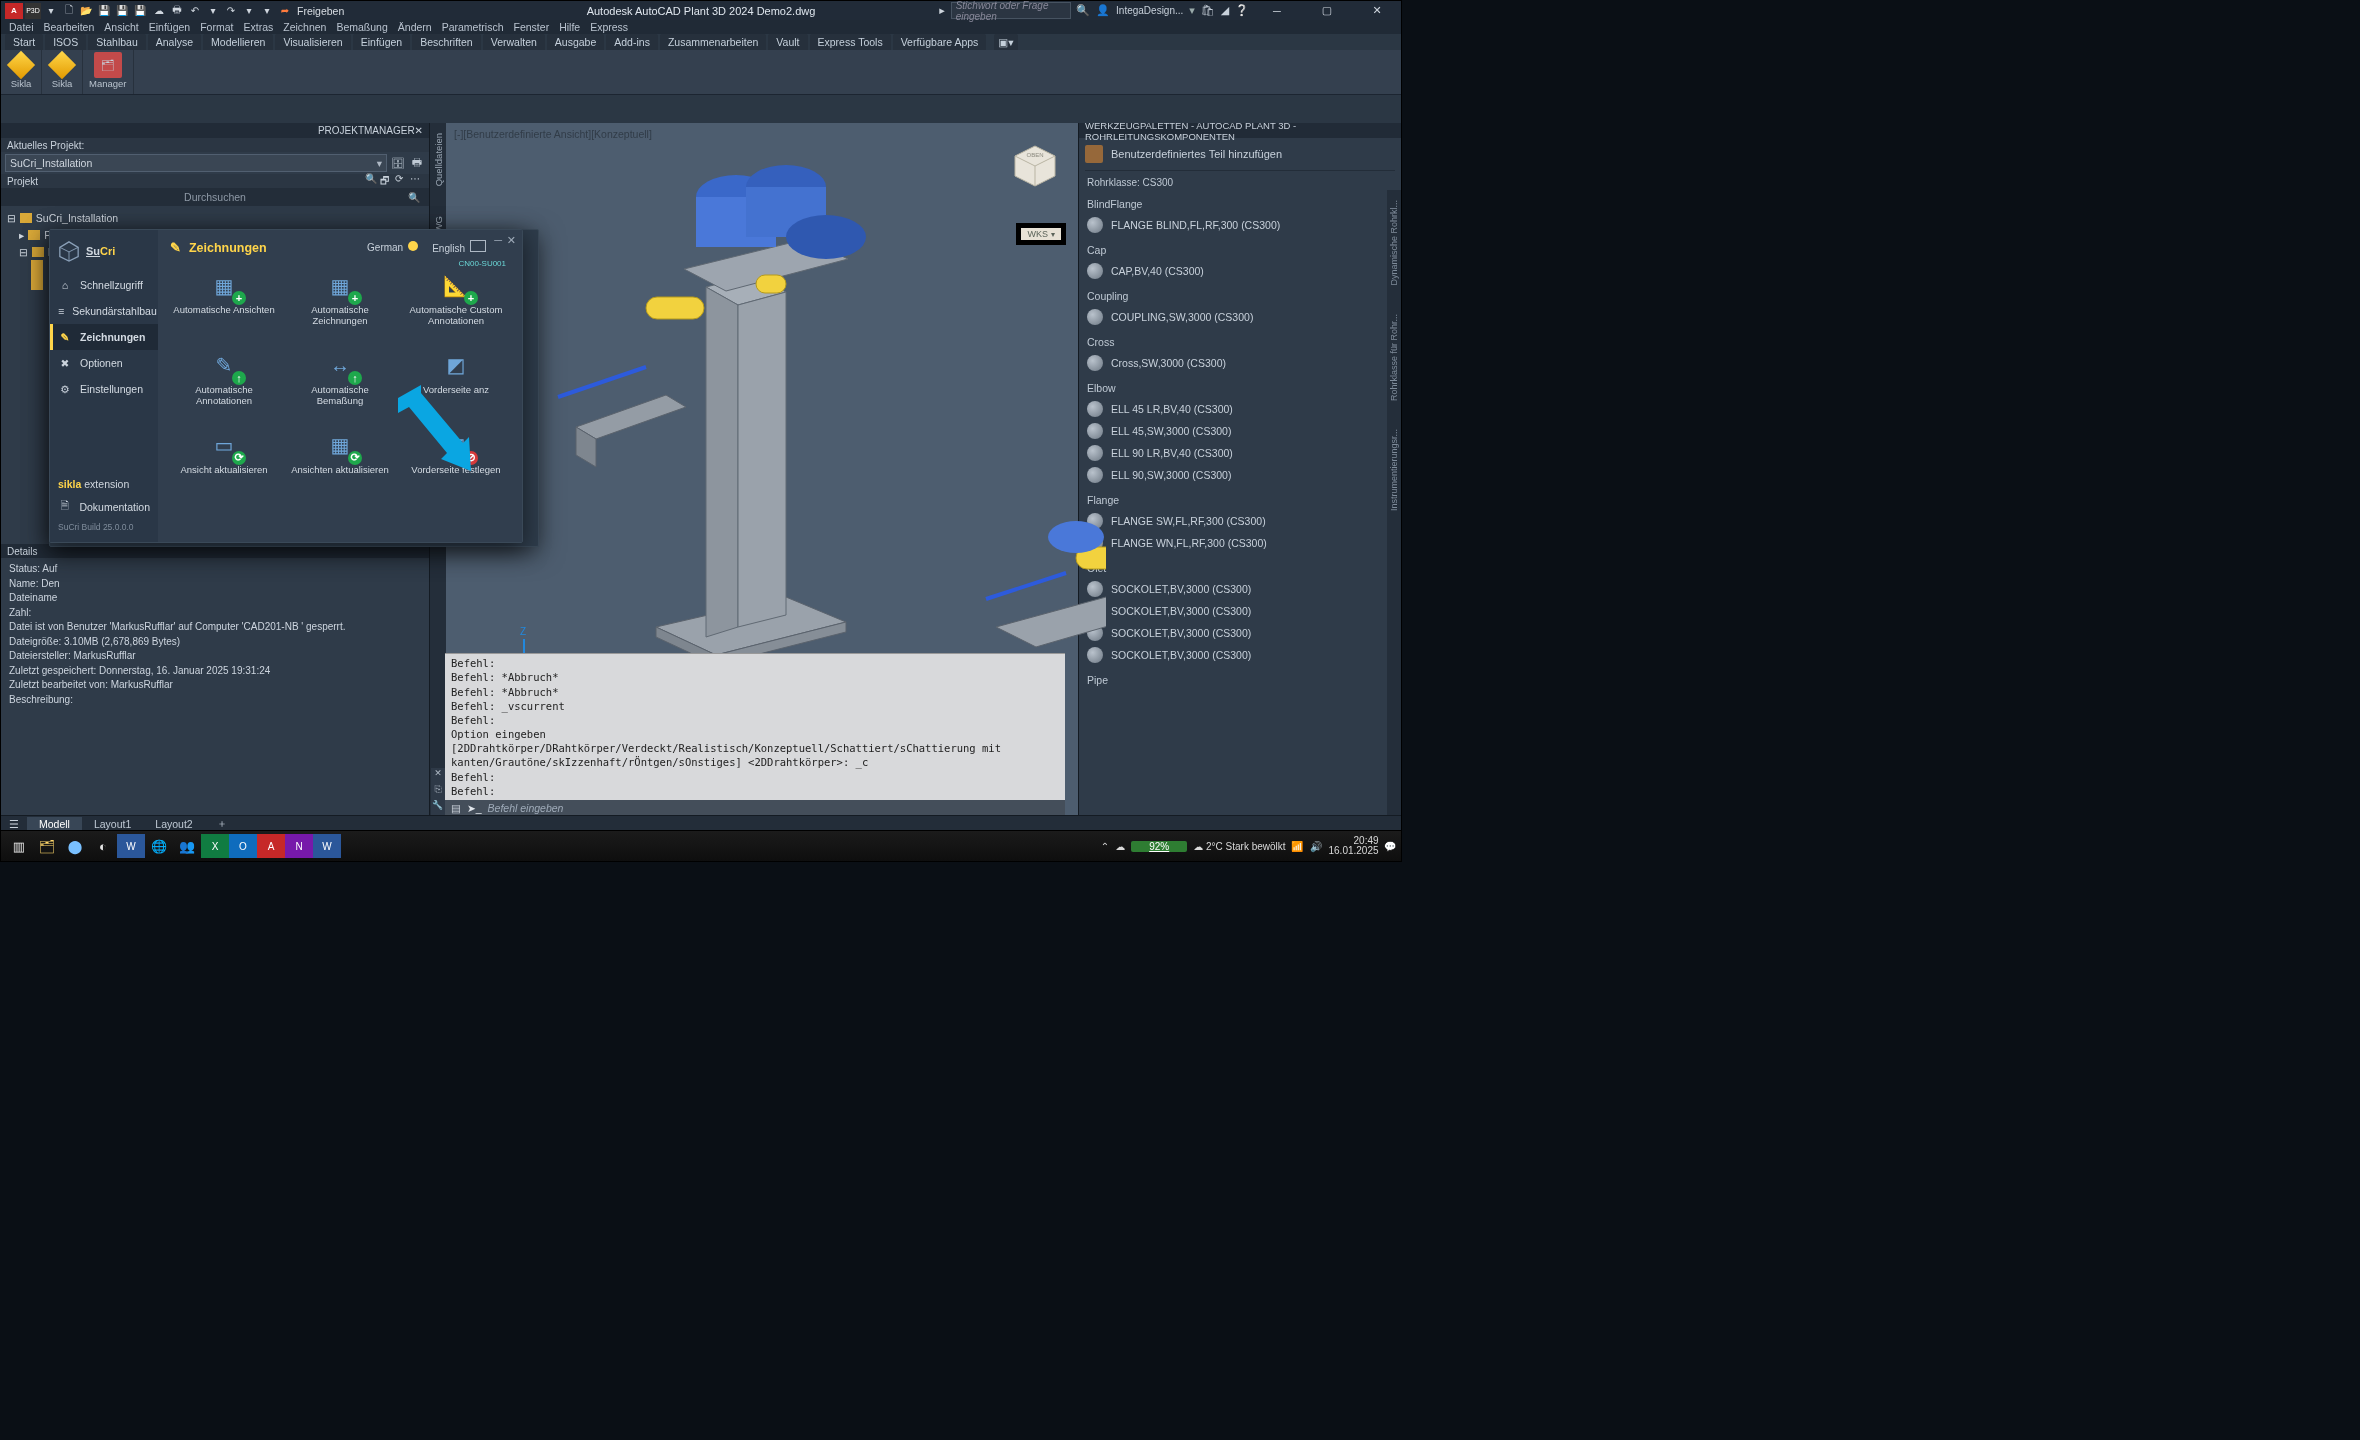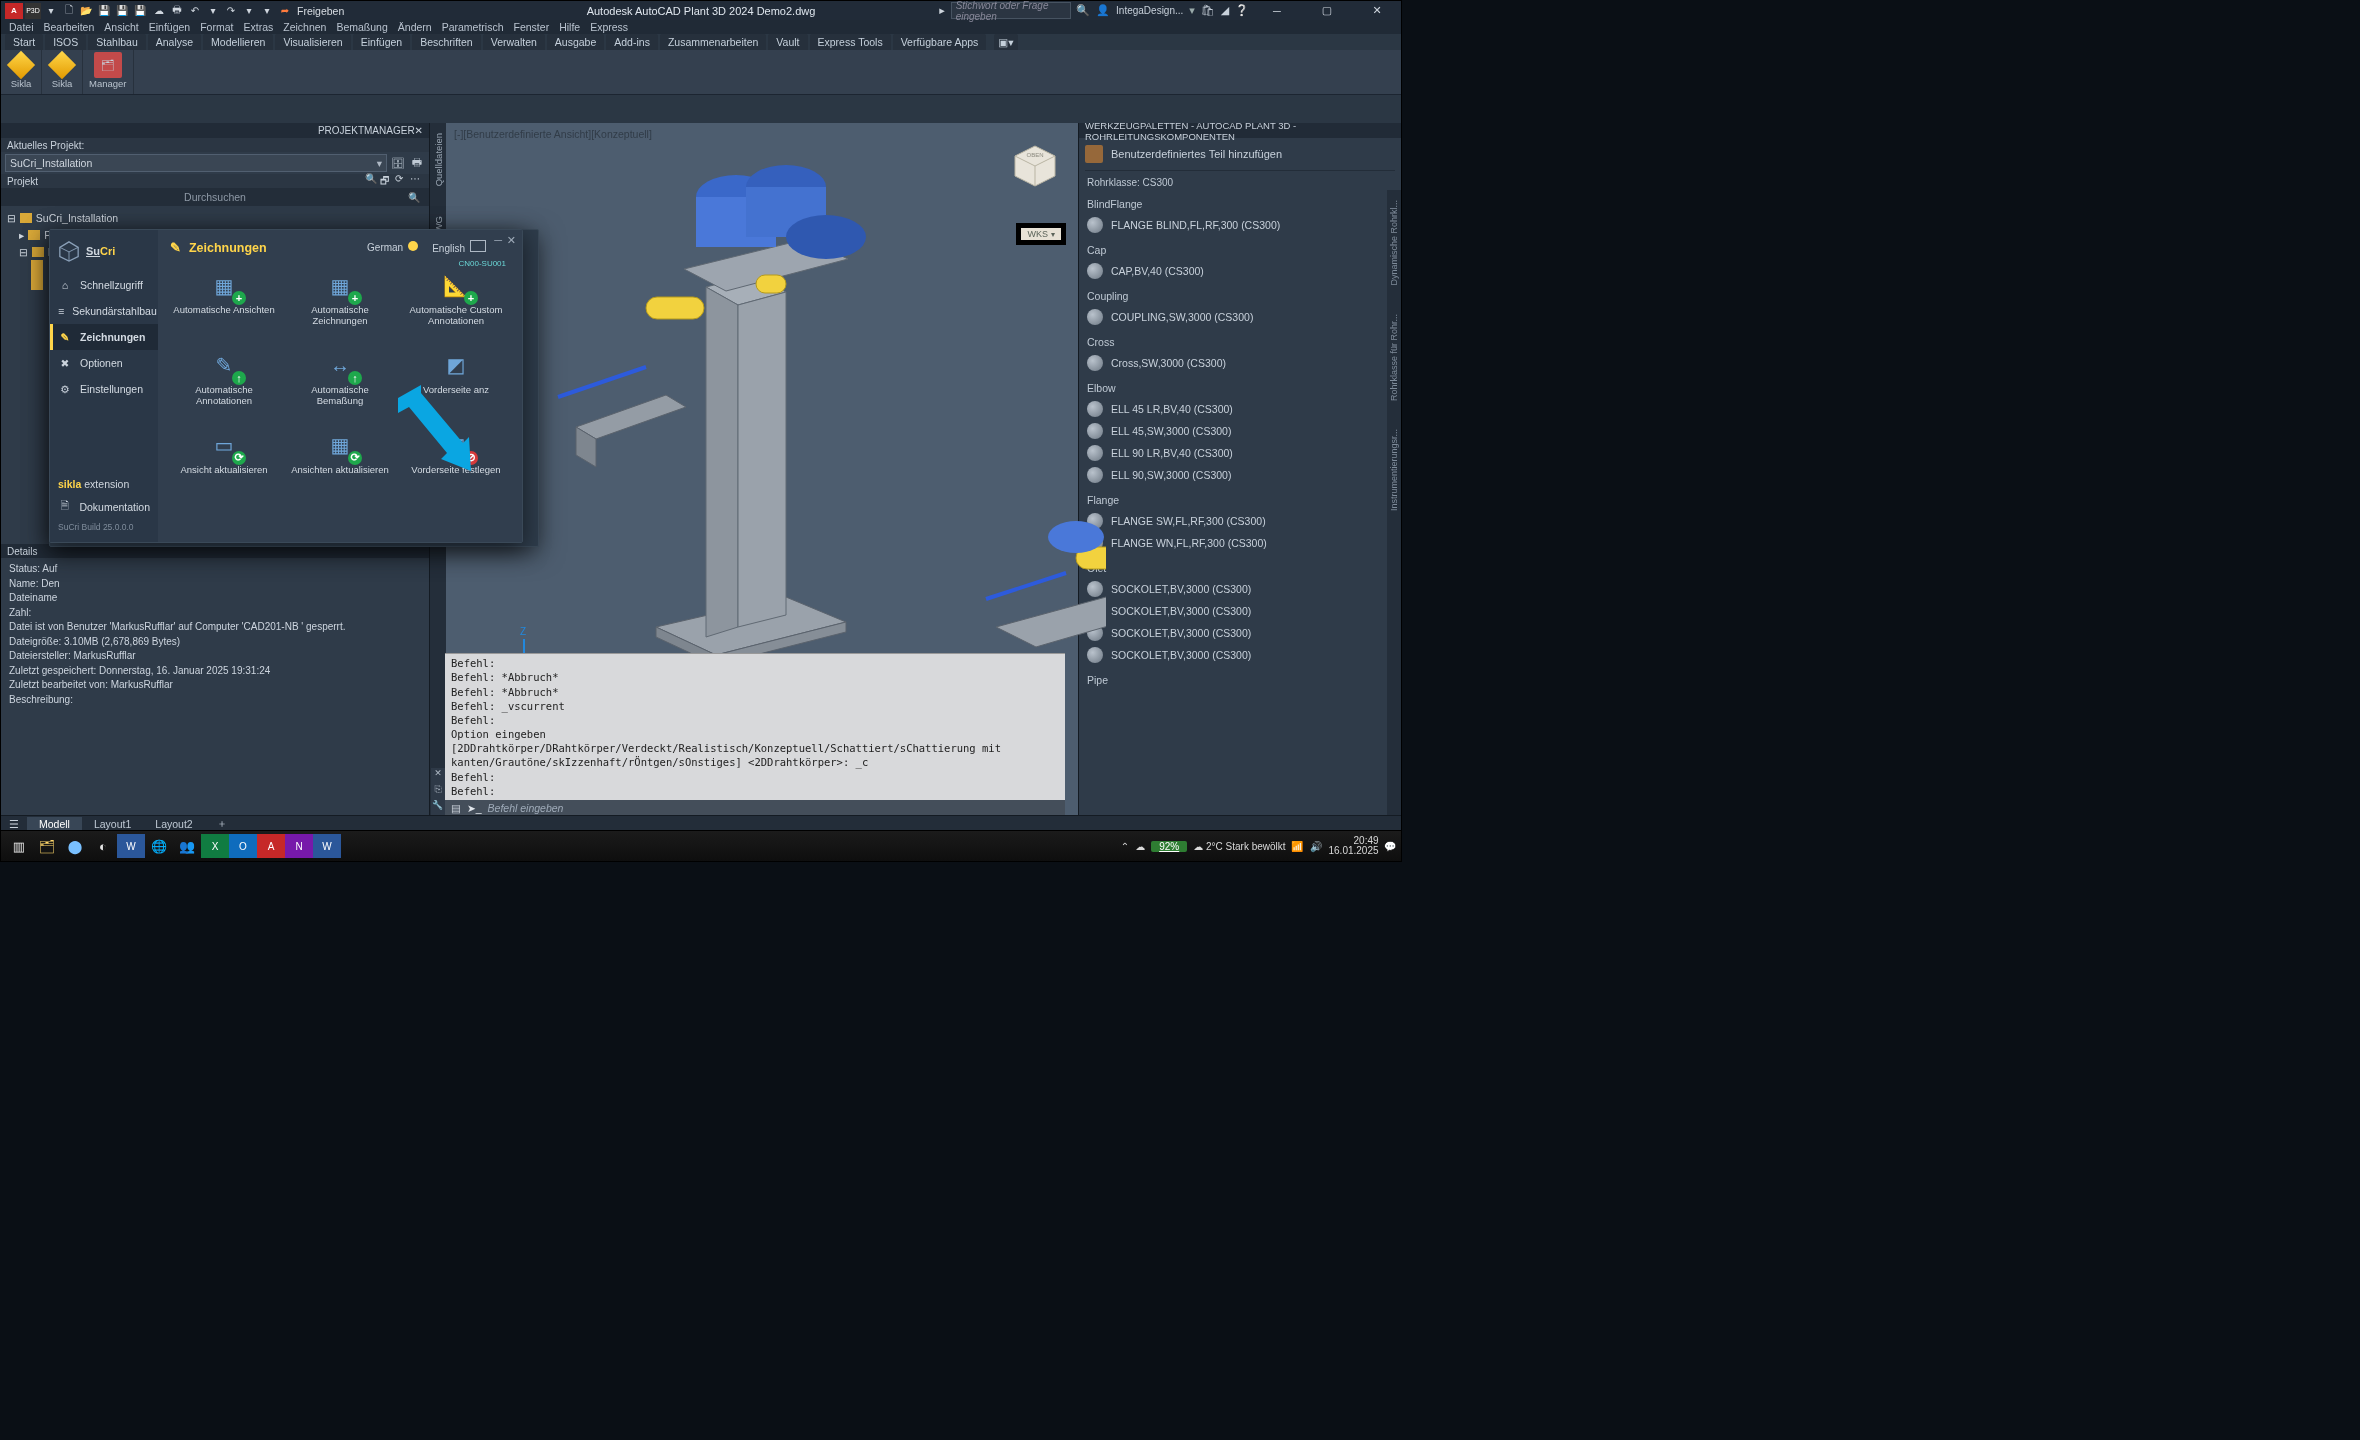--- a/index.html
+++ b/index.html
@@ -677,21 +677,21 @@
     <div class="tico" data-interactable="true">🌐</div>
     <div class="tico" data-interactable="true" style="color:#7b83eb;">👥</div>
     <div class="tico" data-interactable="true" style="background:#107c41;color:#fff;font-size:10px;">X</div>
     <div class="tico" data-interactable="true" style="background:#0f6cbd;color:#fff;font-size:10px;">O</div>
     <div class="tico" data-interactable="true" style="background:#c62828;color:#fff;font-size:10px;">A</div>
     <div class="tico" data-interactable="true" style="background:#7719aa;color:#fff;font-size:10px;">N</div>
     <div class="tico" data-interactable="true" style="background:#2b579a;color:#fff;font-size:10px;">W</div>
     <div class="right">
       <span data-interactable="true">⌃</span>
       <span data-interactable="true">☁</span>
-      <span data-interactable="true" style="background:#2e7d32;color:#fff;padding:0 8px;border-radius:2px;text-decoration:underline;">92%</span>
+      <span data-interactable="true" style="background:#2e7d32;color:#fff;padding:0 18px;border-radius:2px;text-decoration:underline;">92%</span>
       <span data-interactable="true">☁ <span>2°C Stark bewölkt</span></span>
       <span data-interactable="true">📶</span>
       <span data-interactable="true">🔊</span>
       <div class="clock" data-interactable="true">
         <div>20:49</div>
           <div>16.01.2025</div>
       </div>
       <span data-interactable="true">💬</span>
     </div>
   </div>

